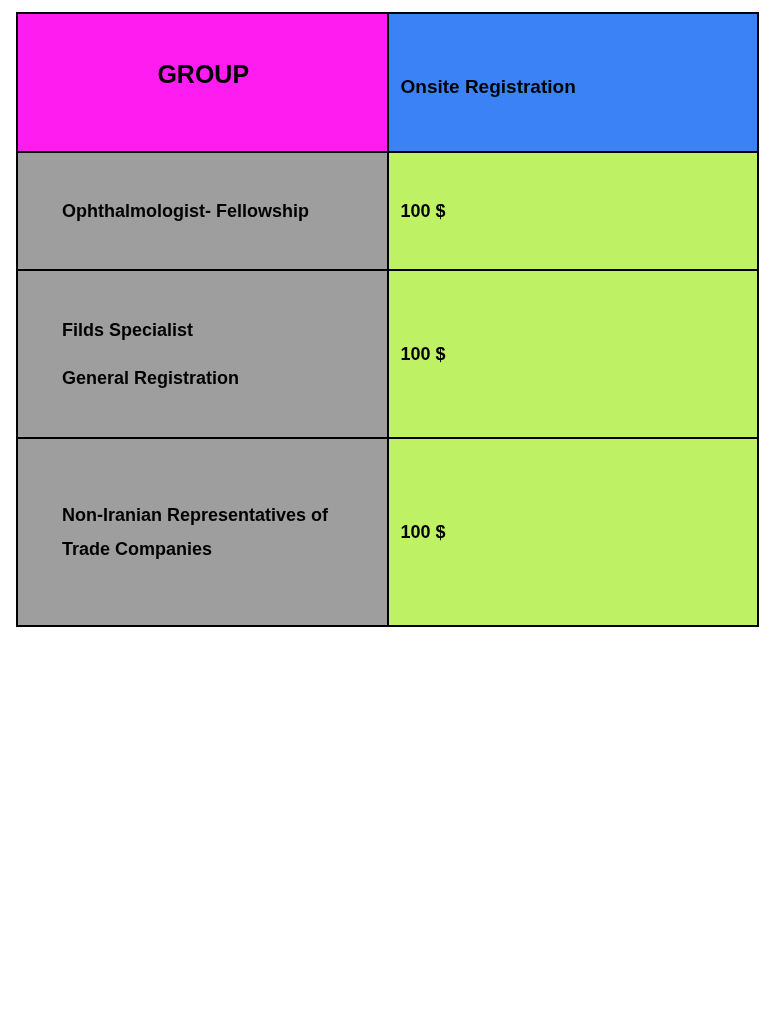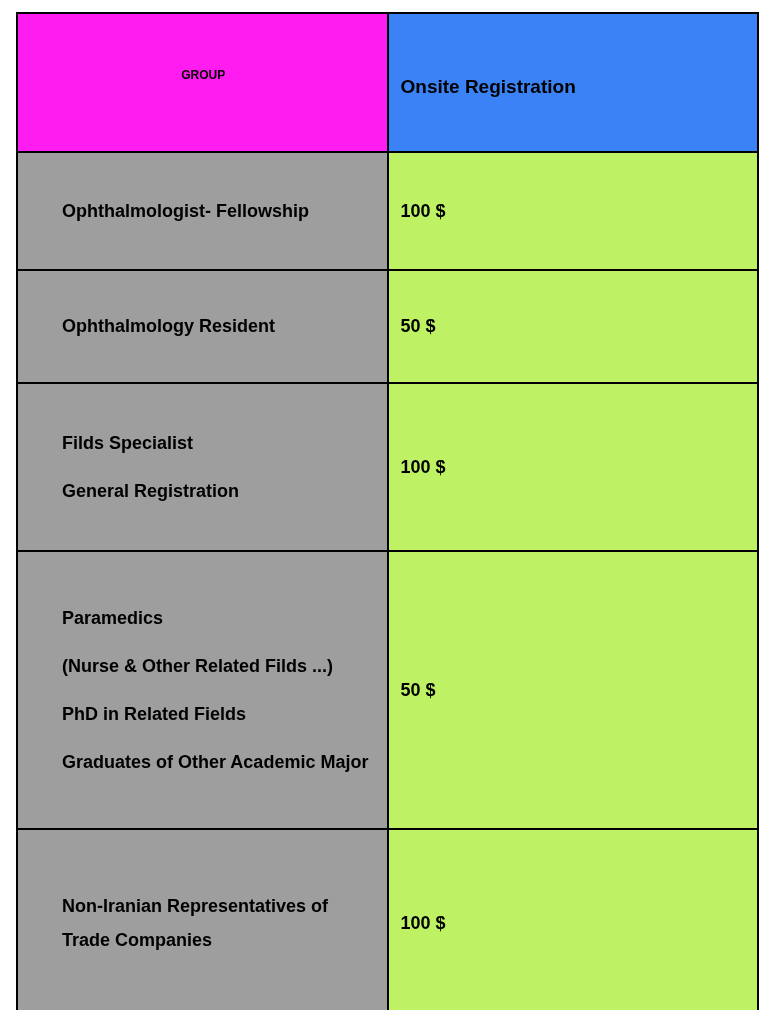--- a/index.html
+++ b/index.html
@@ -39,21 +39,21 @@
   .title-cell {
     background: #ff1cf0;
     text-align: center !important;
     font-size: 25px;
     height: 52px;
     letter-spacing: 0.2px;
   }
   .head-group {
     background: #ff1cf0;
     text-align: center !important;
-    font-size: 12px;
+    font-size: 25px;
     height: 105px;
     vertical-align: bottom;
     padding-bottom: 24px !important;
   }
   .head-onsite {
     background: #3b82f6;
     font-size: 19px;
     height: 105px;
     vertical-align: top;
     padding-top: 16px !important;
@@ -89,44 +89,29 @@
         <td class="head-onsite">Onsite Registration</td>
       </tr>
 
       <tr class="row-1">
         <td class="col-group">
           <span class="line">Ophthalmologist- Fellowship</span>
         </td>
         <td class="col-price">100 $</td>
       </tr>
 
-      <tr class="row-2">
-        <td class="col-group">
-          <span class="line">Ophthalmology Resident</span>
-        </td>
-        <td class="col-price">50 $</td>
-      </tr>
 
       <tr class="row-3">
         <td class="col-group">
           <span class="line">Filds Specialist</span>
           <span class="line">General Registration</span>
         </td>
         <td class="col-price">100 $</td>
       </tr>
 
-      <tr class="row-4">
-        <td class="col-group">
-          <span class="line">Paramedics</span>
-          <span class="line">(Nurse &amp; Other Related Filds ...)</span>
-          <span class="line">PhD in Related Fields</span>
-          <span class="line">Graduates of Other Academic Major</span>
-        </td>
-        <td class="col-price">50 $</td>
-      </tr>
 
       <tr class="row-5">
         <td class="col-group">
           <span class="line">Non-Iranian Representatives of Trade Companies</span>
         </td>
         <td class="col-price">100 $</td>
       </tr>
     </tbody>
   </table>
 </div>

